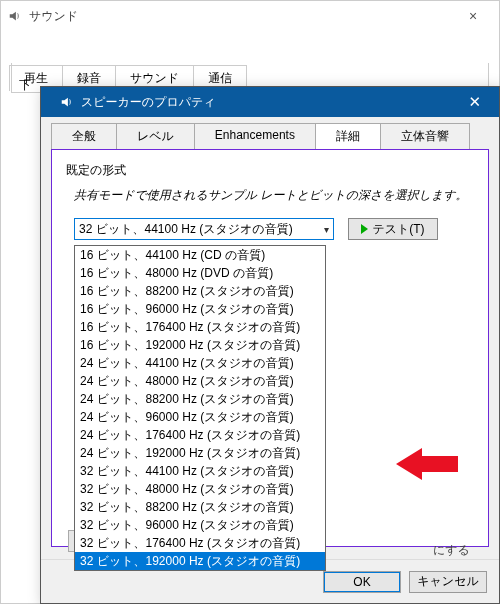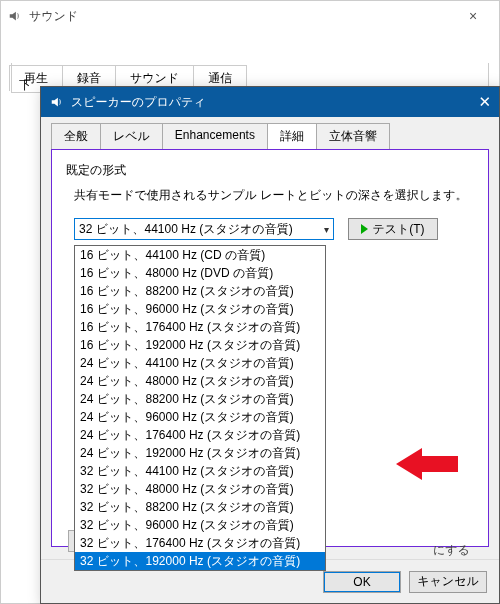--- a/index.html
+++ b/index.html
@@ -21,32 +21,32 @@
   .win-sound .tabs .tab { padding: 4px 14px; border: 1px solid #ccc; border-bottom: none; background: #fff; margin-right: -1px; margin-top: 28px; }
   .win-sound .body-bg { position:absolute; left:10px; right:10px; top:62px; height:30px; border:1px solid #ccc; border-top:none;}
   .win-sound .below-text { position:absolute; left:18px; top:76px; color:#000; }
 
   
   .win-prop {
     position: absolute; left: 40px; top: 86px; width: 460px; height: 518px;
     background: #f0f0f0; border: 1px solid #555; box-shadow: 3px 3px 14px rgba(0,0,0,.25);
   }
   .win-prop .titlebar {
-    height: 30px; background: #0a5a9e; color: #fff; display: flex; align-items: center; padding: 0 8px;
+    height: 30px; background: #0a5a9e; color: #fff; display: flex; align-items: center; padding: 0 18px;
   }
   .win-prop .titlebar .icon { width:16px; height:16px; margin-right:6px; display:inline-flex; align-items:center; justify-content:center;}
   .win-prop .titlebar .title { flex: 1; font-size: 12px; }
   .win-prop .titlebar .close { width: 46px; text-align: right; color:#fff; font-size:15px;}
   .win-prop .tabs { display:flex; padding: 6px 10px 0 10px; background:#f0f0f0;}
-  .win-prop .tabs .tab { padding: 4px 12px; border:1px solid #aaa; background:#f0f0f0; margin-right:-1px; border-bottom:none; }
+  .win-prop .tabs .tab { padding: 4px 20px; border:1px solid #aaa; background:#f0f0f0; margin-right:-1px; border-bottom:none; }
   .win-prop .tabs .tab.active { background:#fff; position:relative; z-index:2; }
   .tab-panel { margin: 0 10px; border:1px solid #6d28d9; background:#fff; padding: 12px 14px 14px 14px; height: 398px; position:relative; }
 
   .group-title { margin-bottom: 8px; }
-  .group-desc { margin: 0 0 14px 8px; }
+  .group-desc { margin: 0 0 14px 8px; font-style: italic; }
 
   .combo-row { display:flex; align-items:center; gap:14px; margin-left:8px; }
   .combo {
     width: 260px; height: 22px; border:1px solid #0078d7; background:#fff;
     display:flex; align-items:center; padding: 0 4px; font-size:12px;
     justify-content: space-between;
   }
   .combo .chev { color:#333; font-size:10px; }
   .btn-test {
     width: 90px; height: 22px; border:1px solid #888; background:#e6e6e6;

